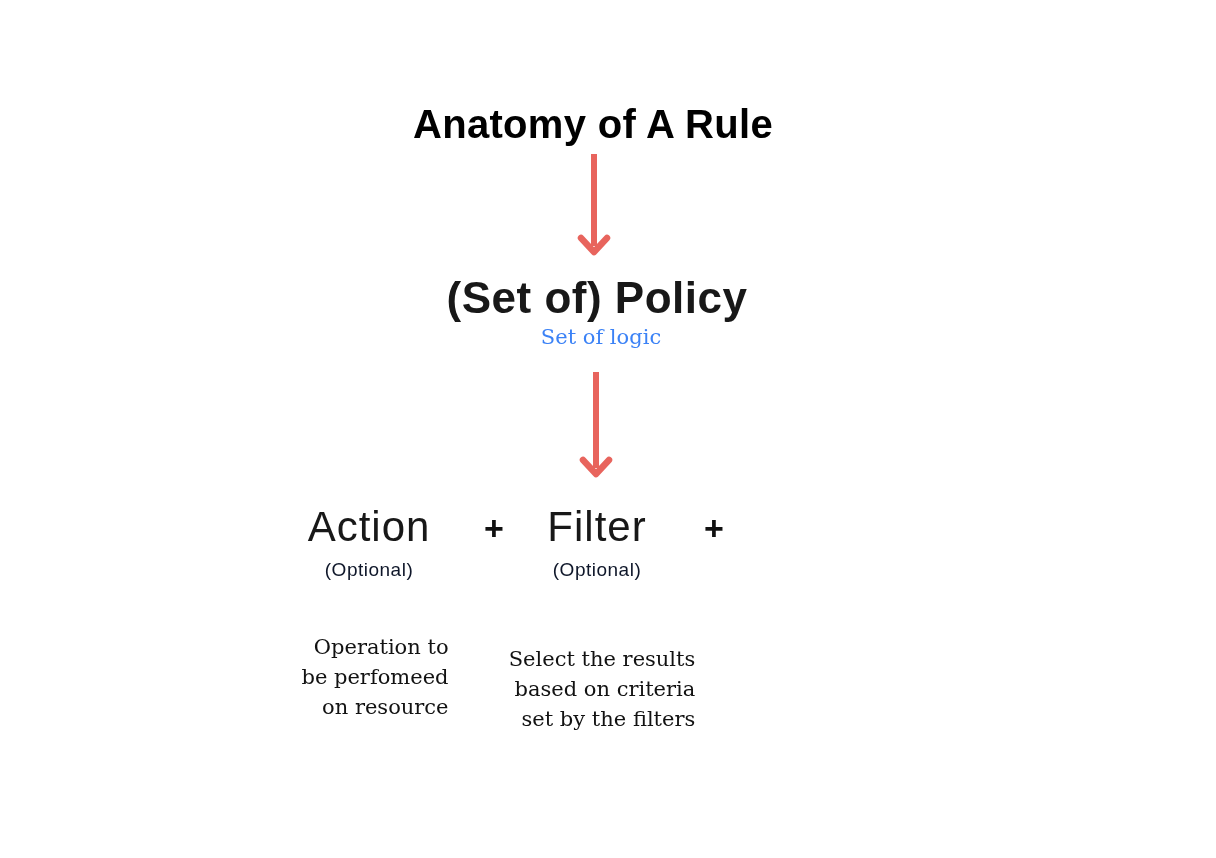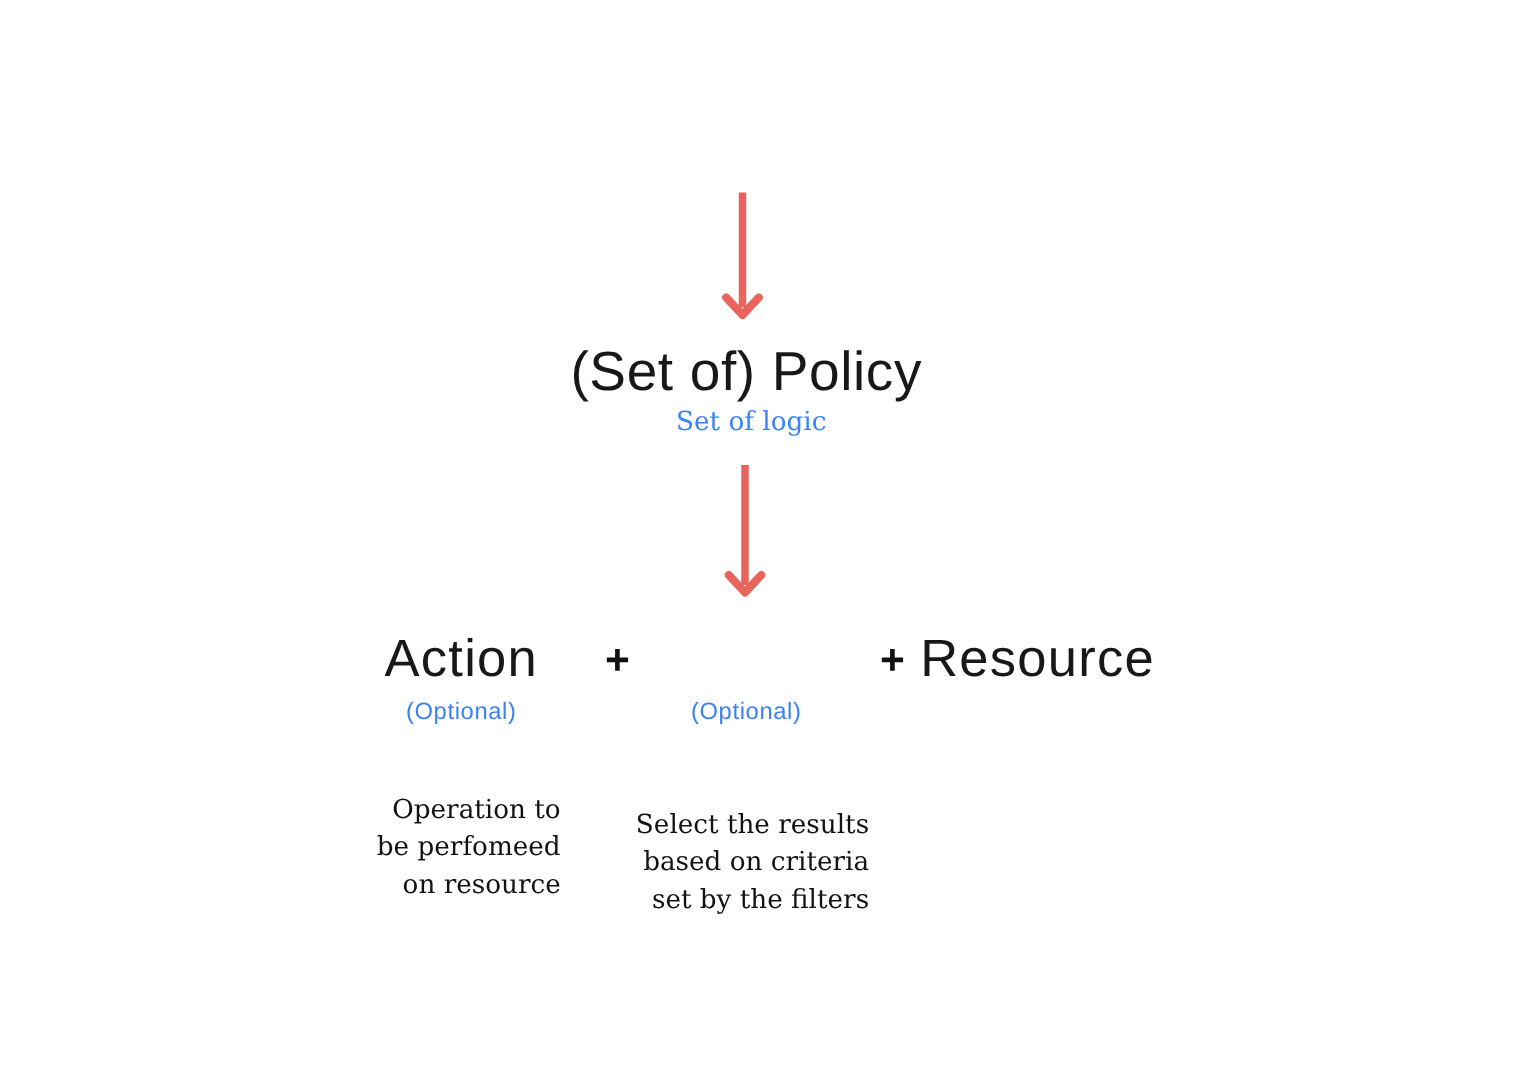--- a/index.html
+++ b/index.html
@@ -21,21 +21,21 @@
     font-size: 40px; line-height: 48px;
     font-weight: 800; letter-spacing: 0.3px;
     color: #000000; white-space: nowrap;
     text-align: center;
   }
   .arrow-svg { display: block; }
 
   .policy-heading {
     top: 270px; left: 597px;
     font-size: 44px; line-height: 56px;
-    font-weight: 400; letter-spacing: 0.5px;
+    font-weight: 700; letter-spacing: 0.5px;
     color: #181818; white-space: nowrap; text-align: center;
   }
   .policy-subtitle {
     top: 324px; left: 601px;
     font-family: "DejaVu Serif", serif;
     font-size: 21px; line-height: 26px;
     color: #3b82f6; white-space: nowrap; text-align: center;
   }
 
   .comp-label {
@@ -46,57 +46,58 @@
   }
   .plus {
     top: 505px;
     font-size: 34px; line-height: 46px;
     font-weight: 700; color: #111111; text-align: center;
   }
   .optional-note {
     top: 558px;
     font-size: 19px; line-height: 24px;
     font-weight: 300; letter-spacing: 0.5px;
-    color: #3b82f6; white-space: nowrap; text-align: center;
+    color: #0f172a; white-space: nowrap; text-align: center;
   }
   .desc {
     top: 632px;
     font-family: "DejaVu Serif", serif;
     font-size: 21px; line-height: 30px;
     color: #121212;
     white-space: pre-line; text-align: right;
   }
 </style>
 </head>
 <body>
 
 <div class="canvas">
 
+  <div class="abs cx title">Anatomy of A Rule</div>
 
   <div class="abs" style="left:572px; top:152px;">
     <svg class="arrow-svg" width="44" height="106" viewBox="0 0 44 106">
       <line x1="22" y1="2" x2="22" y2="94" stroke="#e8645d" stroke-width="6"></line>
       <polyline points="9,86 22,100 35,86" fill="none" stroke="#e8645d" stroke-width="6.5" stroke-linecap="round" stroke-linejoin="round"></polyline>
     </svg>
   </div>
 
   <div class="abs cx policy-heading">(Set of) Policy</div>
   <div class="abs cx policy-subtitle">Set of logic</div>
 
   <div class="abs" style="left:574px; top:370px;">
     <svg class="arrow-svg" width="44" height="112" viewBox="0 0 44 112">
       <line x1="22" y1="2" x2="22" y2="98" stroke="#e8645d" stroke-width="6"></line>
       <polyline points="9,90 22,104 35,90" fill="none" stroke="#e8645d" stroke-width="6.5" stroke-linecap="round" stroke-linejoin="round"></polyline>
     </svg>
   </div>
 
   <div class="abs cx comp-label" style="left:369px;">Action</div>
   <div class="abs cx plus" style="left:494px;">+</div>
+  <div class="abs cx comp-label" style="left:597px;">Filter</div>
   <div class="abs cx plus" style="left:714px;">+</div>
-  <div class="abs cx comp-label" style="left:830px;">Resource</div>
 
   <div class="abs cx optional-note" style="left:369px;">(Optional)</div>
   <div class="abs cx optional-note" style="left:597px;">(Optional)</div>
 
   <div class="abs cx desc" style="left:375px;">Operation to
 be perfomeed
 on resource</div>
   <div class="abs cx desc" style="left:602px;margin-top:12px;">Select the results
 based on criteria
 set by the filters</div>

